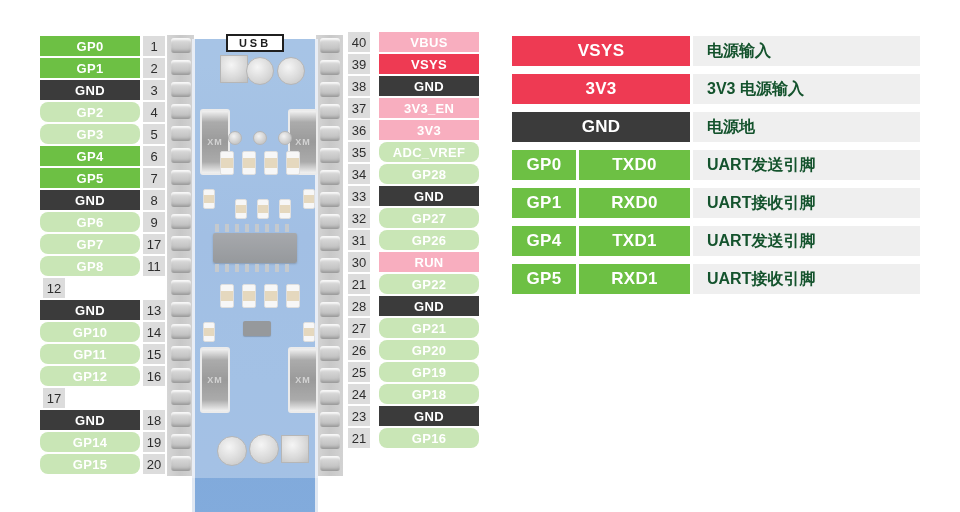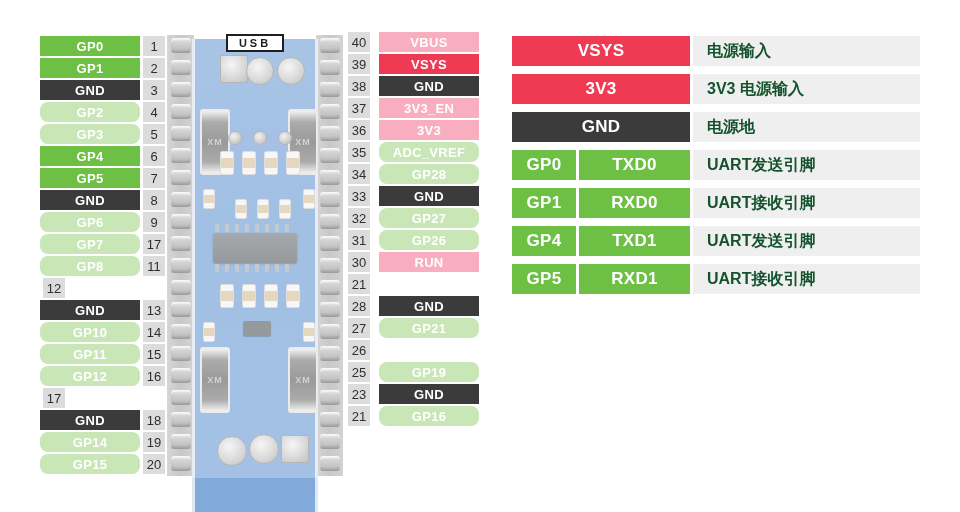--- a/index.html
+++ b/index.html
@@ -293,37 +293,43 @@
       <div class="pin-row">
         <div class="pin-num">31</div>
         <div class="pin-label t-dim">GP26</div>
       </div>
       <div class="pin-row">
         <div class="pin-num">30</div>
         <div class="pin-label t-pink">RUN</div>
       </div>
       <div class="pin-row">
         <div class="pin-num">21</div>
+        <div class="pin-label t-dim">GP22</div>
       </div>
       <div class="pin-row">
         <div class="pin-num">28</div>
         <div class="pin-label t-gnd">GND</div>
       </div>
       <div class="pin-row">
         <div class="pin-num">27</div>
         <div class="pin-label t-dim">GP21</div>
       </div>
       <div class="pin-row">
         <div class="pin-num">26</div>
+        <div class="pin-label t-dim">GP20</div>
       </div>
       <div class="pin-row">
         <div class="pin-num">25</div>
         <div class="pin-label t-dim">GP19</div>
       </div>
       <div class="pin-row">
+        <div class="pin-num">24</div>
+        <div class="pin-label t-dim">GP18</div>
+      </div>
+      <div class="pin-row">
         <div class="pin-num">23</div>
         <div class="pin-label t-gnd">GND</div>
       </div>
       <div class="pin-row">
         <div class="pin-num">21</div>
         <div class="pin-label t-dim">GP16</div>
       </div>
     </div>
 
   <div id="legend">

